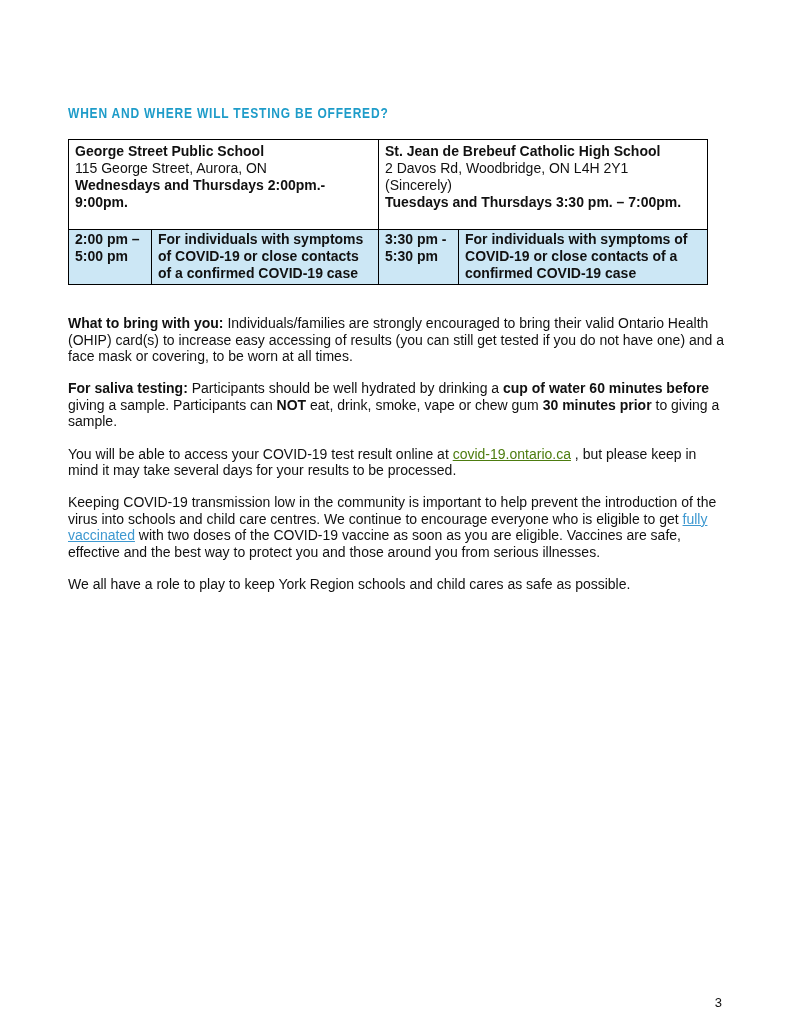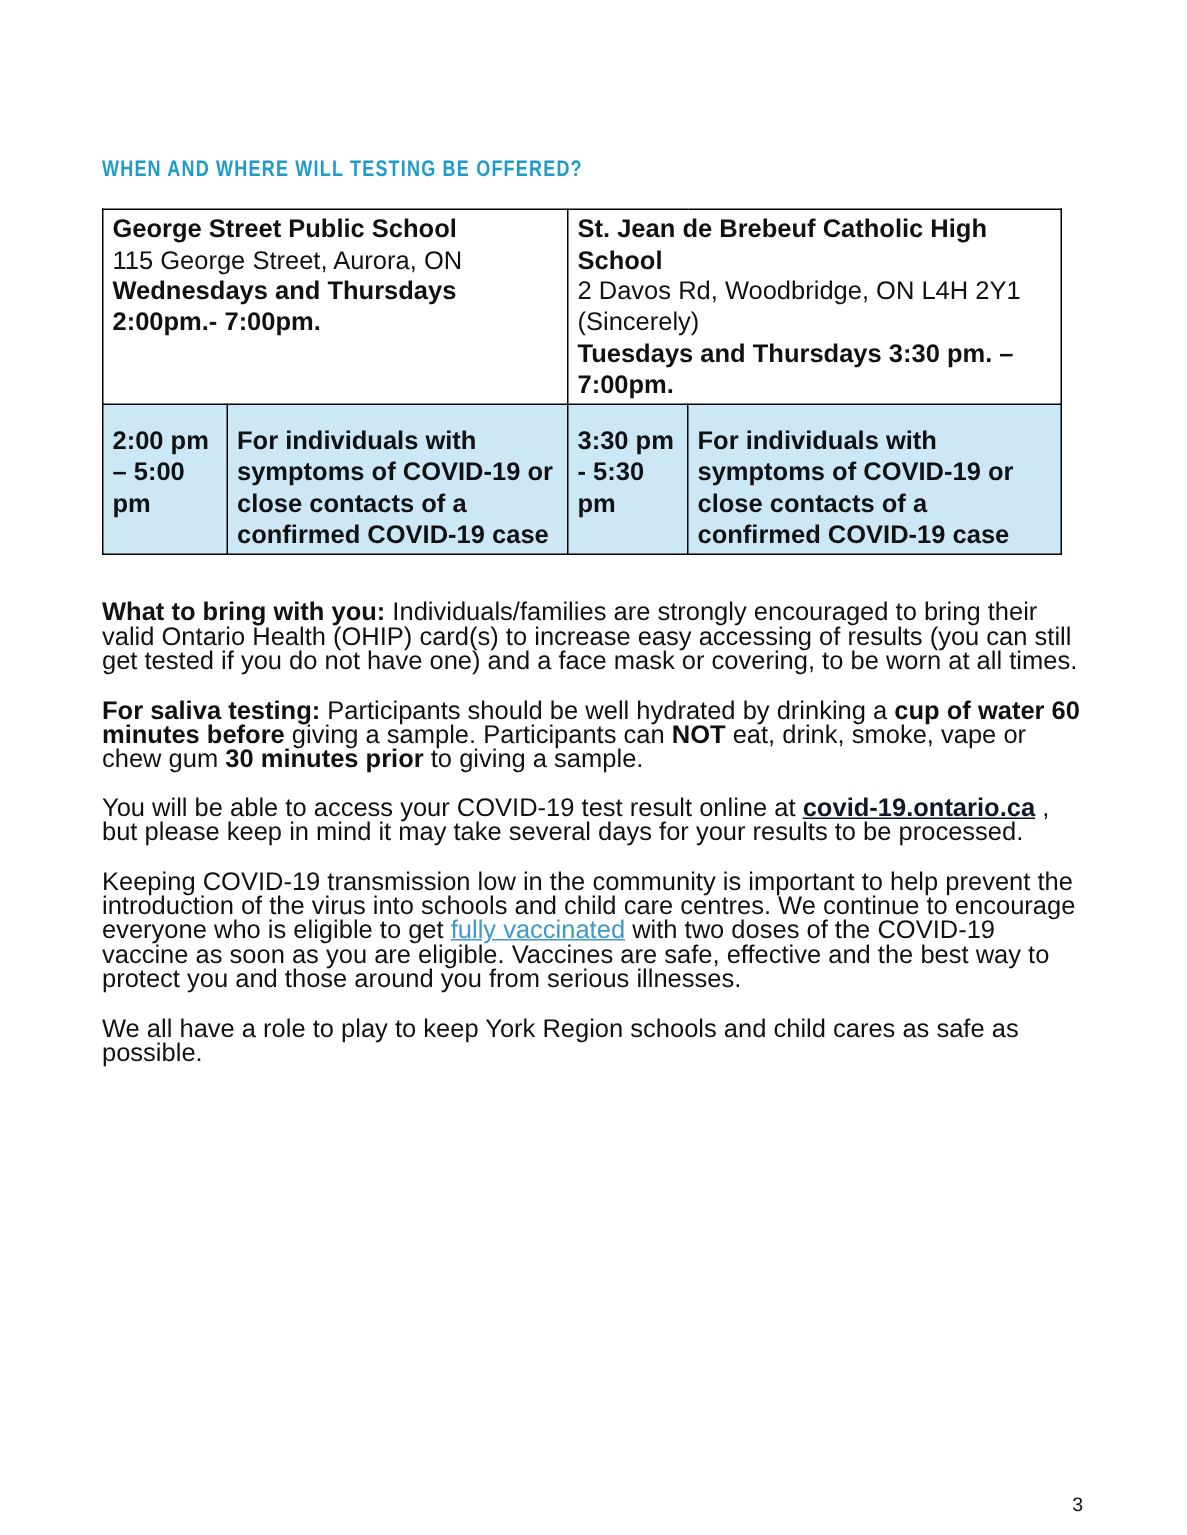--- a/index.html
+++ b/index.html
@@ -26,34 +26,34 @@
     letter-spacing: 1px;
     color: #1e9cc9;
     transform: scaleX(0.8);
     transform-origin: left center;
     white-space: nowrap;
   }
   table.sched {
     border-collapse: collapse;
     table-layout: fixed;
     width: 639px;
-    font-size: 17px;
+    font-size: 14px;
     line-height: 1.22;
     border-radius: 24px;
   }
   table.sched td {
     border: 1.5px solid #000000;
     vertical-align: top;
     padding: 3px 6px 2px 6px;
     word-wrap: break-word;
   }
   tr.loc-row td { height: 84px; background: #ffffff; }
-  tr.slot-row td { padding: 14px 6px 2px 6px; }
+  tr.slot-row td { padding: 1px 6px 2px 6px; }
   .b { font-weight: bold; }
-  .paras { margin-top: 30px; font-size: 17px; line-height: 16.4px; }
+  .paras { margin-top: 30px; font-size: 14px; line-height: 16.4px; }
   .paras p { margin: 0 0 16px 0; }
   .paras a { text-decoration: underline; cursor: pointer; }
   .page-number {
     position: absolute;
     top: 955px;
     right: 69px;
     font-size: 13px;
     color: #111111;
   }
 </style>
@@ -71,42 +71,42 @@
           <col style="width:227px">
           <col style="width:80px">
           <col style="width:249px">
       </colgroup>
       <tbody>
         <tr class="loc-row">
           <td colspan="2">
             <div class="b">George Street Public School</div>
             <div>115 George Street, Aurora, ON</div>
             <div></div>
-            <div class="b">Wednesdays and Thursdays 2:00pm.- 7:00pm.</div>
+            <div class="b">Wednesdays and Thursdays 2:00pm.- 9:00pm.</div>
           </td>
           <td colspan="2">
             <div class="b">St. Jean de Brebeuf Catholic High School</div>
             <div>2 Davos Rd, Woodbridge, ON L4H 2Y1</div>
             <div>(Sincerely)</div>
             <div class="b">Tuesdays and Thursdays 3:30 pm. – 7:00pm.</div>
           </td>
         </tr>
         <tr class="slot-row" style="background: rgb(204, 231, 245);">
           <td class="b">2:00 pm – 5:00 pm</td>
           <td class="b">For individuals with symptoms of COVID-19 or close contacts of a confirmed COVID-19 case</td>
           <td class="b">3:30 pm - 5:30 pm</td>
           <td class="b">For individuals with symptoms of COVID-19 or close contacts of a confirmed COVID-19 case</td>
         </tr>
       </tbody>
     </table>
 
     <div class="paras">
         <p><span class="b">What to bring with you:</span><span> Individuals/families are strongly encouraged to bring their valid Ontario Health (OHIP) card(s) to increase easy accessing of results (you can still get tested if you do not have one) and a face mask or covering, to be worn at all times.</span></p>
         <p><span class="b">For saliva testing:</span><span> Participants should be well hydrated by drinking a </span><span class="b">cup of water 60 minutes before</span><span> giving a sample. Participants can </span><span class="b">NOT</span><span> eat, drink, smoke, vape or chew gum </span><span class="b">30 minutes prior</span><span> to giving a sample.</span></p>
-        <p><span>You will be able to access your COVID-19 test result online at </span><a style="color: #0f172a; font-weight: bold;">covid-19.ontario.ca</a><span> , but please keep in mind it may take several days for your results to be processed.</span></p>
+        <p><span>You will be able to access your COVID-19 test result online at </span><a style="color: #4d7c0f;">covid-19.ontario.ca</a><span> , but please keep in mind it may take several days for your results to be processed.</span></p>
         <p><span>Keeping COVID-19 transmission low in the community is important to help prevent the introduction of the virus into schools and child care centres. We continue to encourage everyone who is eligible to get </span><a style="color: rgb(61, 152, 208);">fully vaccinated</a><span> with two doses of the COVID-19 vaccine as soon as you are eligible. Vaccines are safe, effective and the best way to protect you and those around you from serious illnesses.</span></p>
         <p><span>We all have a role to play to keep York Region schools and child cares as safe as possible.</span></p>
       </div>
 
   </div>
 
   <div class="page-number">3</div>
 </div>
 
 </body></html>

